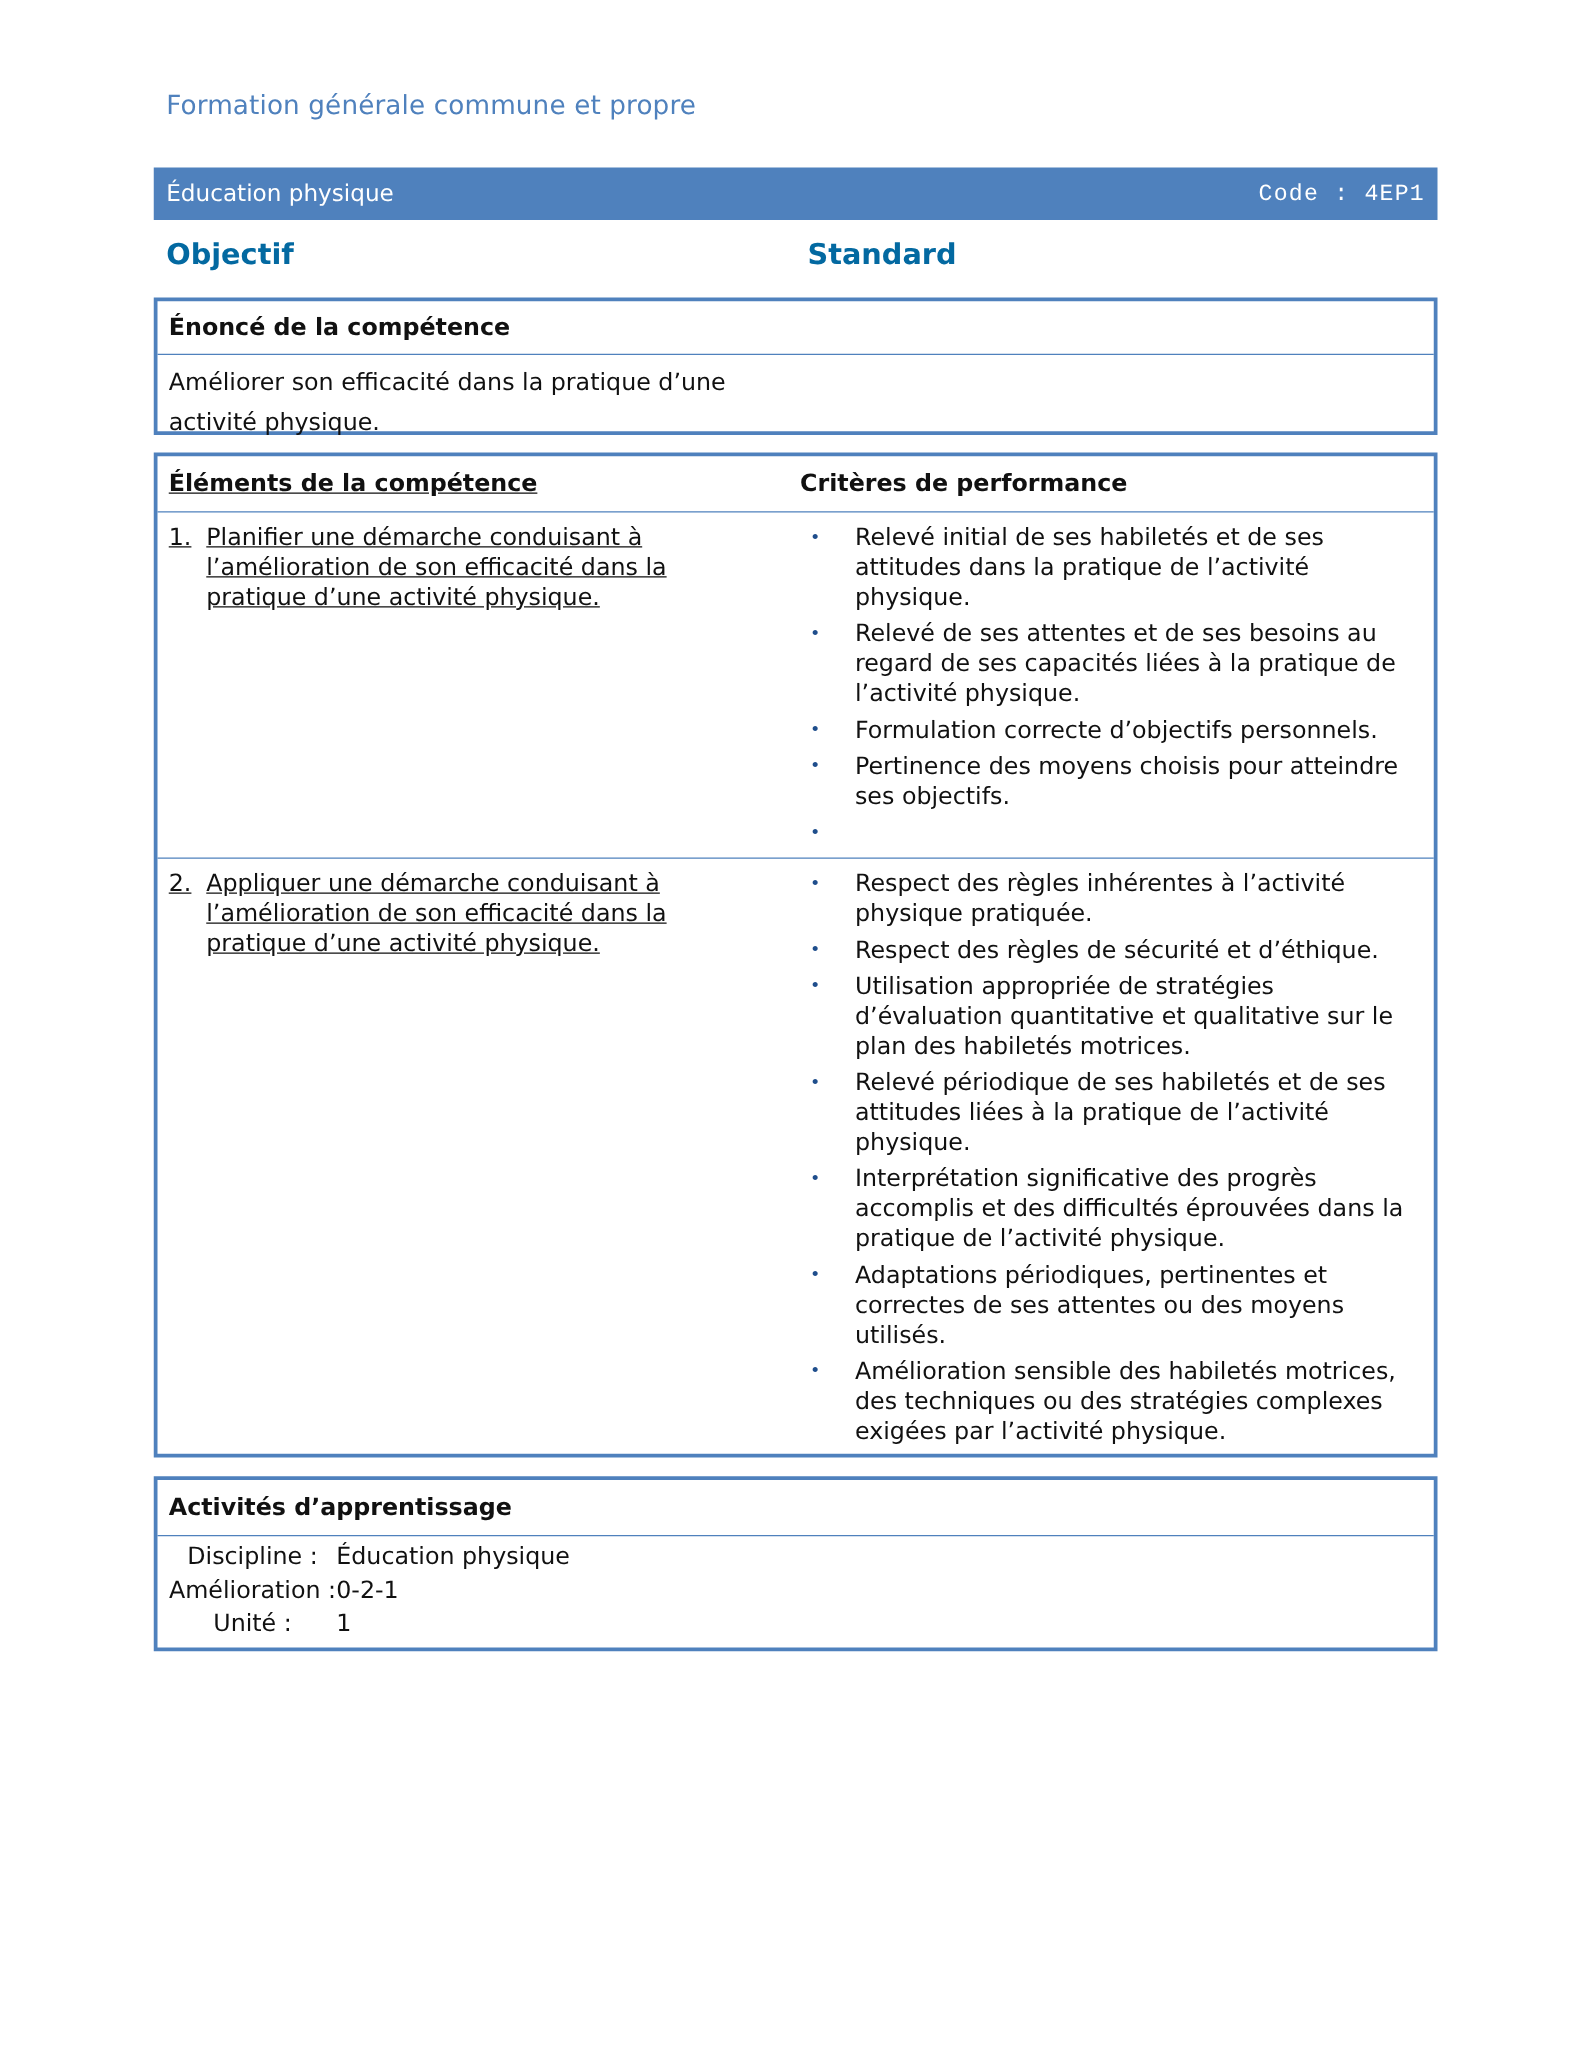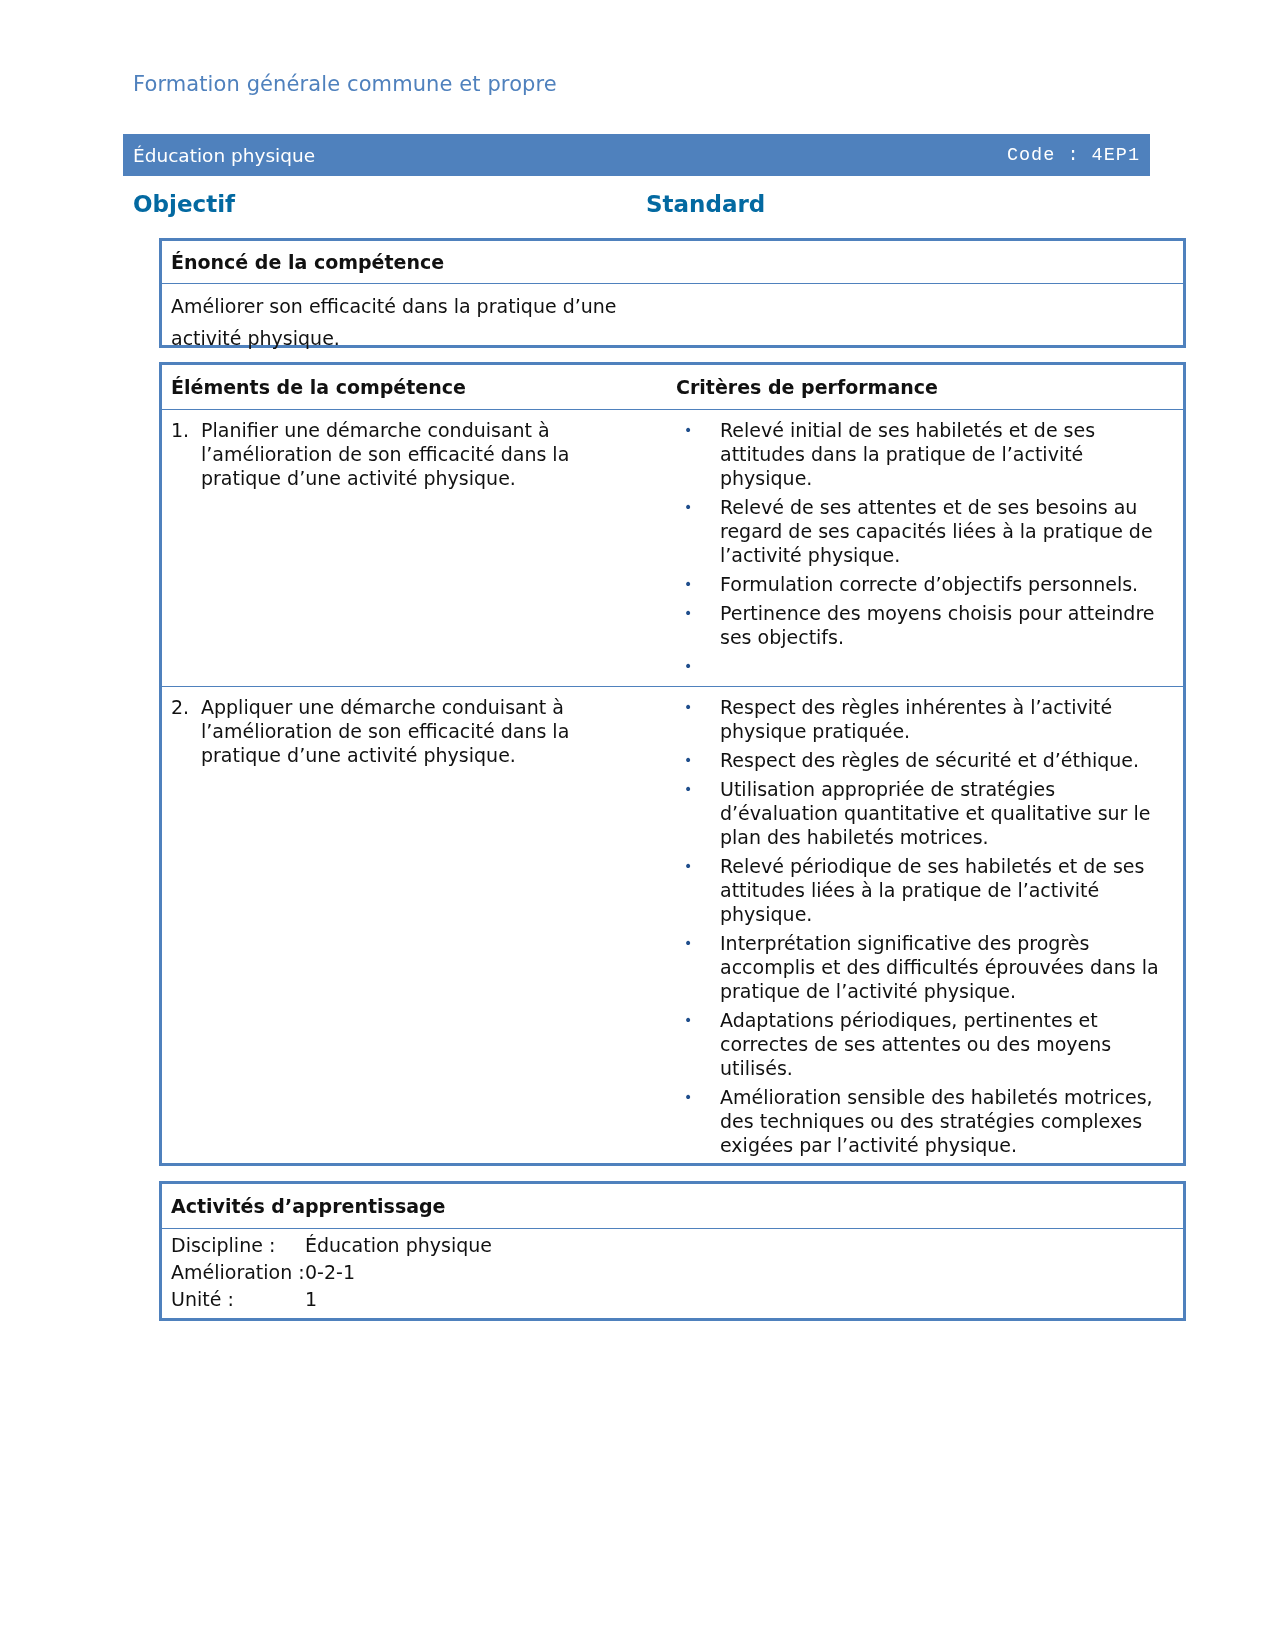--- a/index.html
+++ b/index.html
@@ -6,43 +6,43 @@
   body { width: 1275px; height: 1650px; position: relative; overflow: hidden;
          font-family: "DejaVu Sans", sans-serif; color: #111; }
   .section-title { position: absolute; left: 133px; top: 72px; font-size: 21px; color: #4f81bd; letter-spacing: 0.1px; text-align: center; }
   .banner { position: absolute; left: 123px; top: 134px; width: 1027px; height: 42px; background: #4f81bd;
             color: #ffffff; font-size: 18.5px; display: flex; align-items: center; justify-content: space-between;
             box-sizing: border-box; padding: 0 10px 0 10px; }
   .banner .code { letter-spacing: 1px; font-family: Liberation Mono, monospace; }
   .heading { position: absolute; top: 191px; font-size: 23px; font-weight: bold; color: #0369a1; }
   .h-obj { left: 133px; }
   .h-std { left: 646px; }
-  .box { position: absolute; left: 123px; width: 1027px; border: 3px solid #4f81bd; box-sizing: border-box; margin-left: 36px; }
+  .box { position: absolute; left: 123px; width: 1027px; border: 3px solid #4f81bd; box-sizing: border-box; }
   .box .hdr { font-weight: bold; font-size: 19px; height: 43px; line-height: 43px; padding-left: 9px;
               border-bottom: 1.5px solid #4f81bd; box-sizing: border-box; }
   .enonce { top: 238px; height: 110px; }
   .enonce .body { font-size: 19px; line-height: 32px; padding: 6px 9px; width: 480px; }
   .main { top: 362px; height: 804px; }
   .main .hdr-row { display: flex; height: 45px; border-bottom: 1.5px solid #4f81bd; box-sizing: border-box; }
   .main .hdr-row div { font-weight: bold; font-size: 19px; line-height: 45px; }
-  .col-l { width: 514px; padding-left: 9px; box-sizing: border-box; }
+  .col-l { width: 514px; padding-left: 9px; box-sizing: border-box; text-decoration: underline; }
   .col-r { flex: 1; box-sizing: border-box; }
   .row { display: flex; border-bottom: 1.5px solid #4f81bd; box-sizing: border-box; }
   .row:last-child { border-bottom: none; }
   .row1 { height: 277px; }
   .elem { display: flex; font-size: 19px; line-height: 24px; padding-top: 8px; }
   .elem .num { width: 30px; flex: none; }
   .elem .txt { width: 450px; }
   ul.crit { list-style: none; margin: 0; padding: 8px 0 0 0; }
   ul.crit li { display: flex; font-size: 19px; line-height: 24px; margin-bottom: 5px; }
   ul.crit li .bul { width: 44px; flex: none; color: #1f4e8c; padding-left: 8px; box-sizing: border-box; font-size: 14px; }
   ul.crit li .ct { width: 450px; }
   .activ { top: 1181px; height: 140px; }
   .activ .hdr { height: 45px; line-height: 45px; }
-  .activ .body { padding: 3px 9px; font-size: 19px; line-height: 27px; }
+  .activ .body { padding: 3px 9px; font-size: 19px; line-height: 27px; text-align: center; }
   .kv { display: flex; }
   .kv .k { width: 134px; }
 </style>
 </head>
 <body>
 
 <div class="section-title">Formation générale commune et propre</div>
 
 <div class="banner">
   <span>Éducation physique</span>

